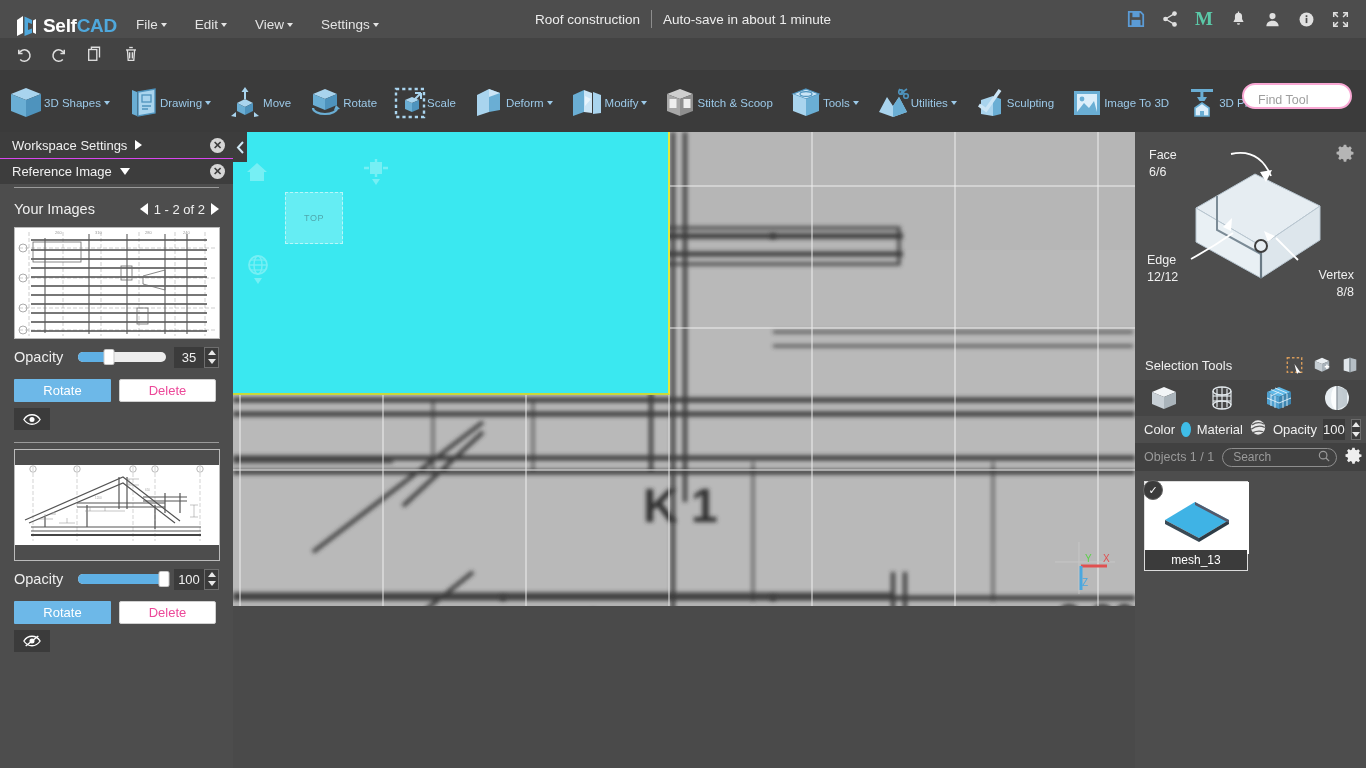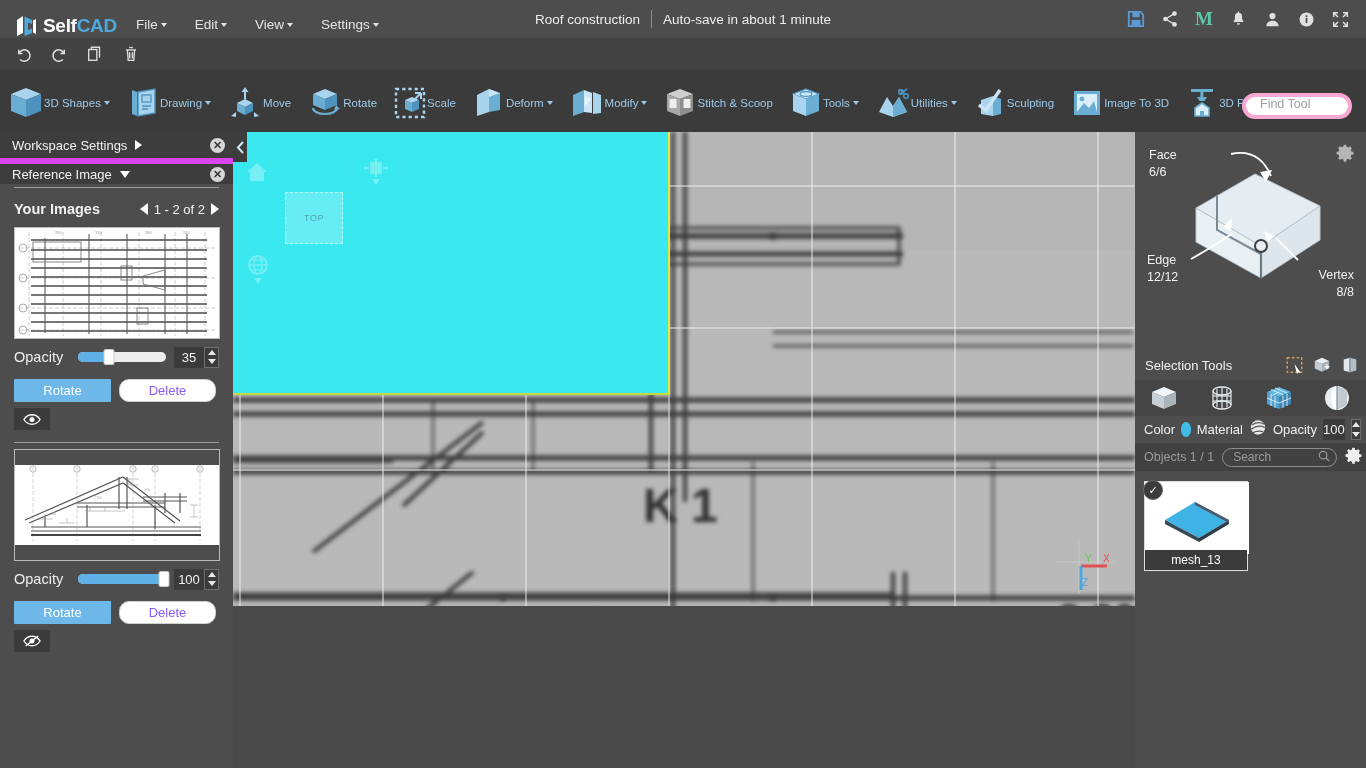--- a/index.html
+++ b/index.html
@@ -65,41 +65,41 @@
   }
   .tool {
     height: 62px; min-width: 62px; padding: 4px 8px 0 8px;
     display: flex; flex-direction: row; align-items: center; justify-content: flex-start;
     cursor: pointer;
   }
   .tool-ico { height: 38px; display: flex; align-items: center; justify-content: center; }
   .tool-lbl { font-size: 11.5px; color: #9cc9e8; white-space: nowrap; line-height: 14px; }
   .tool-lbl .caret-d { border-top-color: #9cc9e8; }
   #findtool {
-    position: absolute; right: 14px; top: 23px;
+    position: absolute; right: 14px; top: 13px;
     width: 110px; height: 26px; border-radius: 13px;
-    background: #ffffff; border: 4px solid #f9a8d4;
-    display: flex; align-items: flex-start; padding-left: 14px;
+    background: #ffffff; border: 2px solid #f9a8d4;
+    display: flex; align-items: flex-end; padding-left: 14px;
   }
   #findtool input {
     border: none; outline: none; background: transparent; width: 90px;
     font-family: "Liberation Sans", sans-serif; font-size: 12.5px; color: #777;
   }
   #findtool input::placeholder { color: #9e9e9e; }
 
   
   #leftpanel {
     position: absolute; left: 0; top: 132px; width: 233px; height: 636px;
     background: #4d4d4d; overflow: hidden;
   }
   .panel-hdr {
     height: 26px; background: #3d3d3d; display: flex; align-items: center;
     padding: 0 8px 0 12px; cursor: pointer;
   }
-  .panel-hdr.sub { background: #3d3d3d; border-top: 6px solid #d946ef; }
+  .panel-hdr.sub { background: #3d3d3d; border-top: 1px solid #d946ef; }
   .panel-hdr-title { font-size: 13px; color: #f0f0f0; }
   .tri-r { display:inline-block; margin-left:8px; width:0;height:0;
     border-top:5px solid transparent; border-bottom:5px solid transparent; border-left:7px solid #ffffff; }
   .tri-d { display:inline-block; margin-left:8px; width:0;height:0;
     border-left:5px solid transparent; border-right:5px solid transparent; border-top:7px solid #ffffff; }
   .panel-x {
     margin-left: auto; width: 15px; height: 15px; border-radius: 50%;
     background: #d6d6d6; color: #3d3d3d; font-size: 11px; font-weight: bold;
     display: flex; align-items: center; justify-content: center; cursor: pointer;
     line-height: 1;
@@ -113,21 +113,21 @@
     width: 19px; height: 19px; border-radius: 50%; background: #ffffff;
     margin-left: 12px; position: relative; cursor: pointer;
   }
   .plus-circle::before, .plus-circle::after {
     content:''; position:absolute; background:#3d3d3d;
   }
   .plus-circle::before { left: 4px; top: 8.5px; width: 11px; height: 2.5px; }
   .plus-circle::after { top: 4px; left: 8.5px; height: 11px; width: 2.5px; }
   .hrule { height: 1px; background: #9a9a9a; margin: 3px 0 8px 0; }
   .your-images-row { display: flex; align-items: center; height: 26px; }
-  .your-images-lbl { font-size: 14.5px; color: #efefef; font-weight: bold; }
+  .your-images-lbl { font-size: 14.5px; color: #efefef; }
   .pager { margin-left: auto; display: flex; align-items: center; gap: 6px; }
   .pg-left { width:0;height:0;border-top:6px solid transparent;border-bottom:6px solid transparent;
     border-right:8px solid #ffffff; cursor:pointer; }
   .pg-right { width:0;height:0;border-top:6px solid transparent;border-bottom:6px solid transparent;
     border-left:8px solid #ffffff; cursor:pointer; }
   .pg-txt { font-size: 13px; color: #f0f0f0; }
 
   .thumb {
     width: 206px; height: 112px; background: #ffffff; border: 1px solid #bbb;
     margin-top: 5px; overflow: hidden; position: relative; cursor: pointer;
@@ -158,23 +158,23 @@
   .spin .up { width:0;height:0;border-left:4px solid transparent;border-right:4px solid transparent;border-bottom:5px solid #e8e8e8; }
   .spin .dn { width:0;height:0;border-left:4px solid transparent;border-right:4px solid transparent;border-top:5px solid #e8e8e8; }
 
   .btn-row { display: flex; gap: 8px; margin-top: 6px; }
   .btn-rotate {
     width: 97px; height: 23px; background: #6db8e8; color: #ffffff;
     font-size: 13px; display:flex; align-items:center; justify-content:center; cursor:pointer;
     border-radius: 1px;
   }
   .btn-delete {
-    width: 97px; height: 23px; background: #ffffff; color: #8b5cf6;
+    width: 97px; height: 23px; background: #ffffff; color: #ec4899;
     font-size: 13px; display:flex; align-items:center; justify-content:center; cursor:pointer;
-    border: 1px solid #d0d0d0; border-radius: 10px;
+    border: 1px solid #d0d0d0; border-radius: 2px;
   }
   .eye-btn {
     width: 36px; height: 22px; background: #3b3b3b; margin-top: 6px;
     display:flex; align-items:center; justify-content:center; cursor:pointer;
   }
   .sep-rule { height:1px; background:#9a9a9a; margin: 12px 0 6px 0; }
 
   
   #viewport {
     position: absolute; left: 233px; top: 132px; width: 902px; height: 474px;

